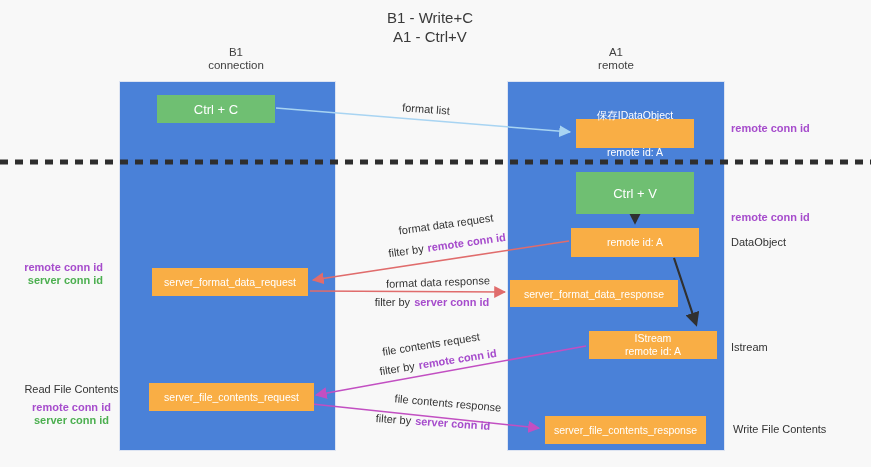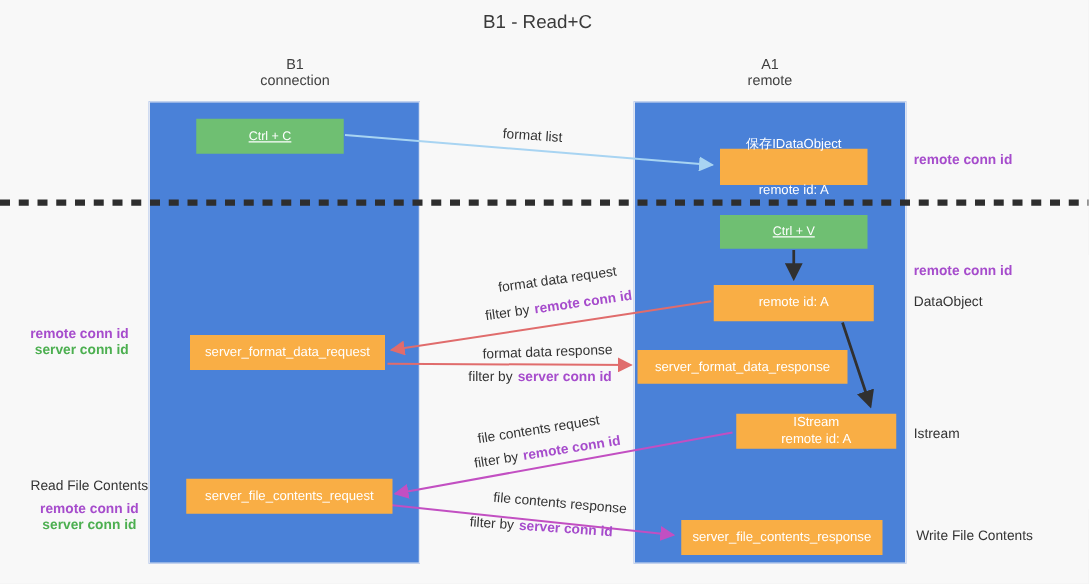--- a/index.html
+++ b/index.html
@@ -10,39 +10,40 @@
   }
   html,body{margin:0;padding:0;}
   body{font-family:"Liberation Sans",sans-serif;background:#e9e9e9;}
   #stage{position:relative;width:871px;height:467px;background:var(--background);overflow:hidden;}
   .abs{position:absolute;}
   .lane{background:var(--lane-blue);border:1px solid #dde4f2;box-sizing:border-box;}
   .title{width:200px;text-align:center;font-size:15px;line-height:19px;color:var(--text-dark);}
   .lane-header{width:120px;text-align:center;font-size:11.5px;line-height:13px;color:#3f3f3f;}
   .box{box-sizing:border-box;color:#fff;text-align:center;display:flex;flex-direction:column;justify-content:center;}
   .box.orange{background:var(--node-orange);}
-  .box.green{background:var(--node-green);font-size:10px;text-decoration:underline;}
+  .box.green{background:var(--node-green);font-size:13px;}
   .box .l{font-size:10.5px;line-height:13px;white-space:nowrap;}
   .box.single{font-size:10.5px;white-space:nowrap;}
   .edge-label{font-size:11px;color:#333;white-space:nowrap;text-align:center;transform-origin:center;}
   .edge-label .flt{margin-right:4px;}
   .pv{color:var(--text-purple);font-weight:bold;}
   .ann{font-size:11px;line-height:13px;color:#333;white-space:nowrap;}
   .ann.purple{color:var(--text-purple);font-weight:bold;}
   .ann.green{color:var(--text-green);font-weight:bold;}
   .ann-block{font-size:11px;line-height:13px;white-space:nowrap;}
   svg.layer{position:absolute;left:0;top:0;pointer-events:none;}
 </style>
 </head>
 <body>
 
 <div id="stage">
 
   <div class="abs title" style="left:330px;top:8px;">
-    <div>B1 - Read+C</div>
+    <div>B1 - Write+C</div>
+    <div>A1 - Ctrl+V</div>
   </div>
 
   <div class="abs lane-header" style="left:176px;top:46px;">
     <div>B1</div>
     <div>connection</div>
   </div>
   <div class="abs lane-header" style="left:556px;top:46px;">
     <div>A1</div>
     <div>remote</div>
   </div>
@@ -77,21 +78,21 @@
 
   <div class="abs box green" style="left:157px;top:95px;width:118px;height:28px;">
     <div>Ctrl + C</div>
   </div>
 
   <div class="abs box orange" style="left:576px;top:119px;width:118px;height:29px;gap:24px;">
     <div class="l">保存IDataObject</div>
     <div class="l">remote id: A</div>
   </div>
 
-  <div class="abs box green" style="left:576px;top:172px;width:118px;height:27px;">
+  <div class="abs box green" style="left:576px;top:172px;width:118px;height:42px;">
     <div>Ctrl + V</div>
   </div>
 
   <div class="abs box orange" style="left:571px;top:228px;width:128px;height:29px;">
     <div class="l">remote id: A</div>
   </div>
 
   <div class="abs box orange single" style="left:152px;top:268px;width:156px;height:28px;">
     <div>server_format_data_request</div>
   </div>

